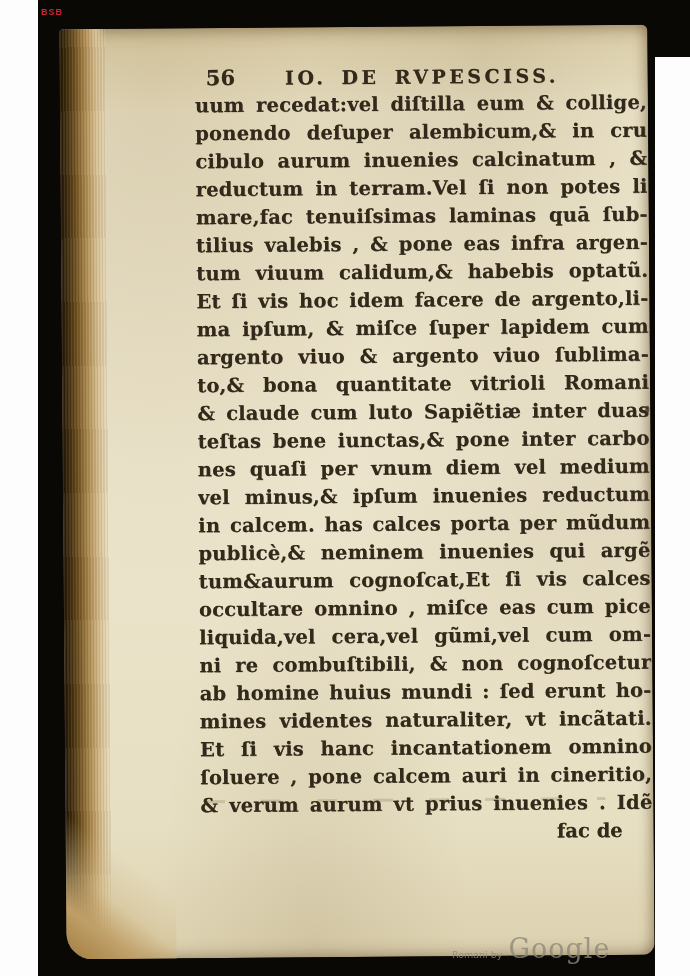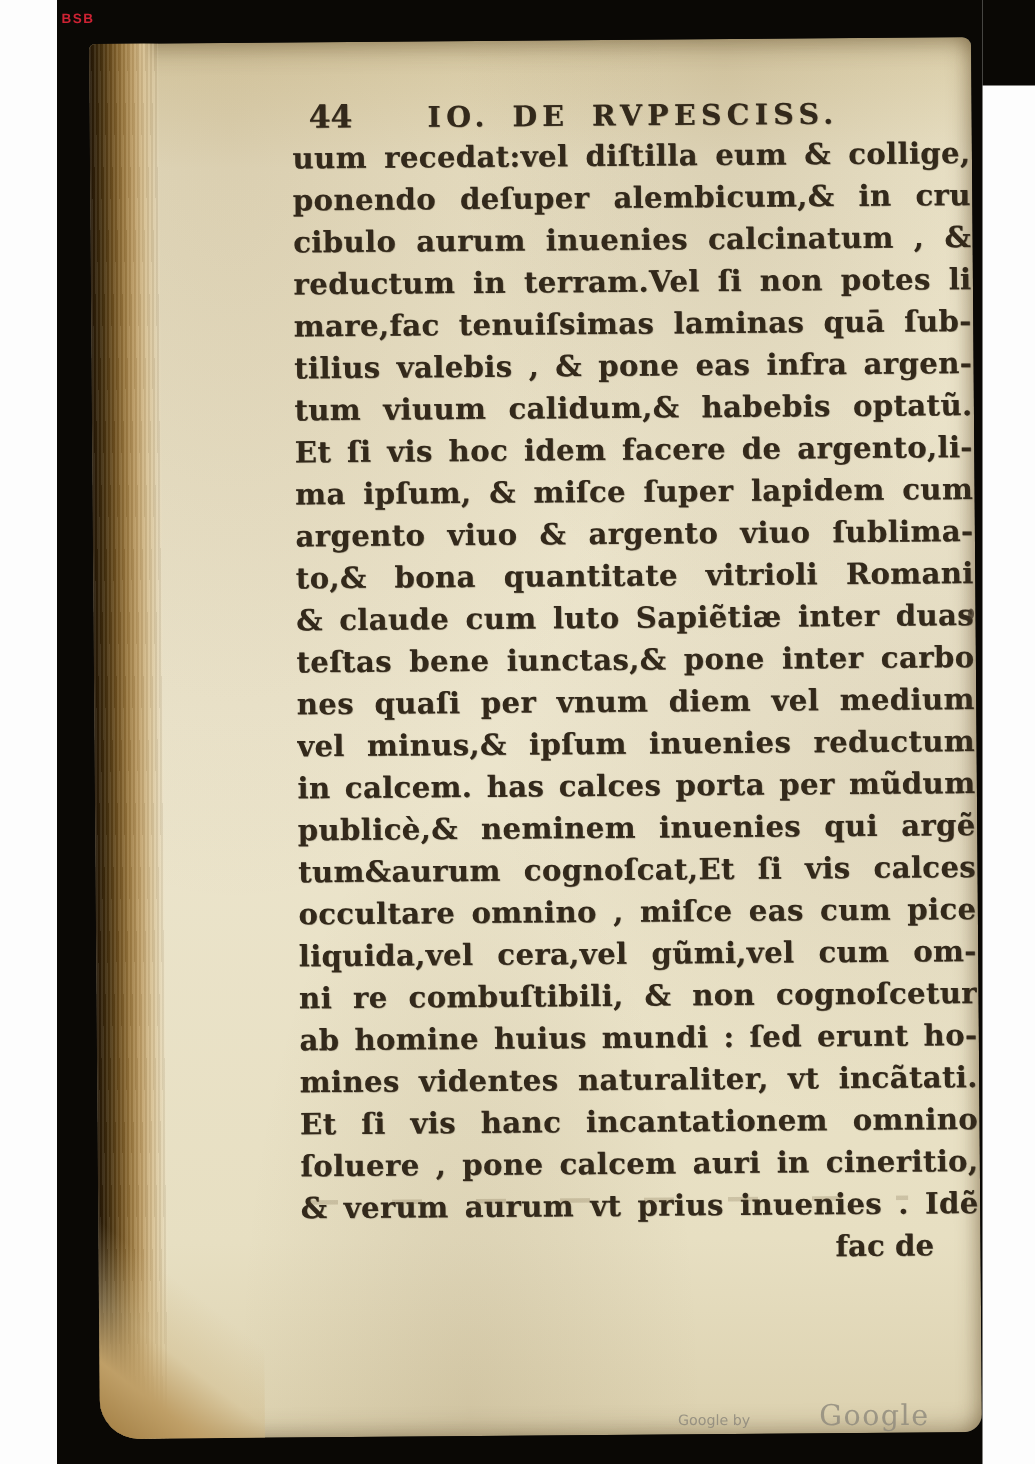--- a/index.html
+++ b/index.html
@@ -72,34 +72,34 @@
 
   .stamp{
     position:absolute;left:41px;top:7px;color:var(--stamp-red);
     font-family:Liberation Sans, sans-serif;font-size:9px;font-weight:bold;letter-spacing:1px;
   }
   .watermark{
     position:absolute;left:452px;top:933px;display:flex;align-items:baseline;
     color:var(--watermark-gray);
   }
   .wm-prefix{font-family:"DejaVu Sans", sans-serif;font-size:9.5px;margin-right:6px;opacity:.85;}
-  .wm-brand{font-size:19px;letter-spacing:1px;opacity:.8;margin-left:40px;}
+  .wm-brand{font-size:27px;letter-spacing:1px;opacity:.8;}
 </style>
 </head>
 <body>
 
 <div class="frame"></div>
 <div class="corner-tr"></div>
 
 <div class="page">
   <div class="page-edge"></div>
   <div class="corner-wear"></div>
 
   <div class="header">
-    <span class="page-number">44</span>
+    <span class="page-number">56</span>
     <span class="running-title">IO. DE RVPESCISS.</span>
   </div>
 
   <div class="body-text">
 
   <div class="line">uum recedat:vel diſtilla eum &amp; collige,</div>
       <div class="line">ponendo deſuper alembicum,&amp; in cru</div>
       <div class="line">cibulo aurum inuenies calcinatum , &amp;</div>
       <div class="line">reductum in terram.Vel ſi non potes li</div>
       <div class="line">mare,fac tenuiſsimas laminas quā ſub-</div>
@@ -127,15 +127,15 @@
       <div class="catchword">fac de</div>
     </div>
 
   <div class="bleed-marks"></div>
   <div class="speck"></div>
 </div>
 
 <div class="stamp">BSB</div>
 
 <div class="watermark">
-  <span class="wm-prefix">Google by</span>
+  <span class="wm-prefix">Romani by</span>
   <span class="wm-brand">Google</span>
 </div>
 
 </body></html>

